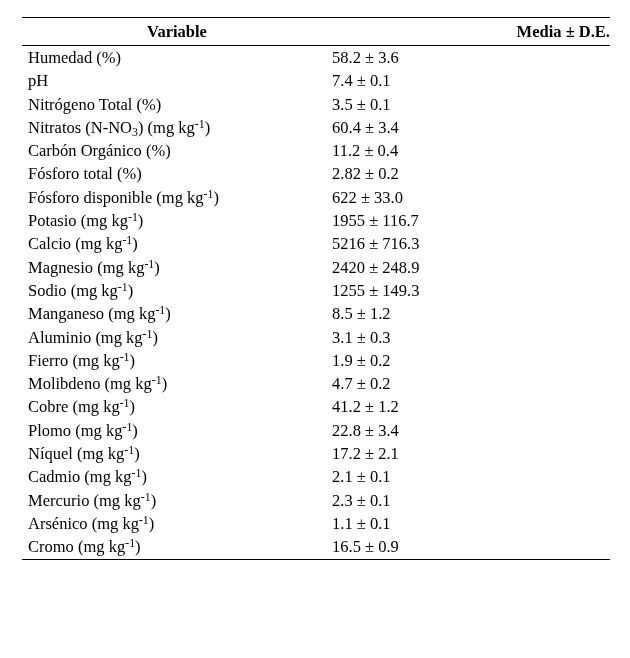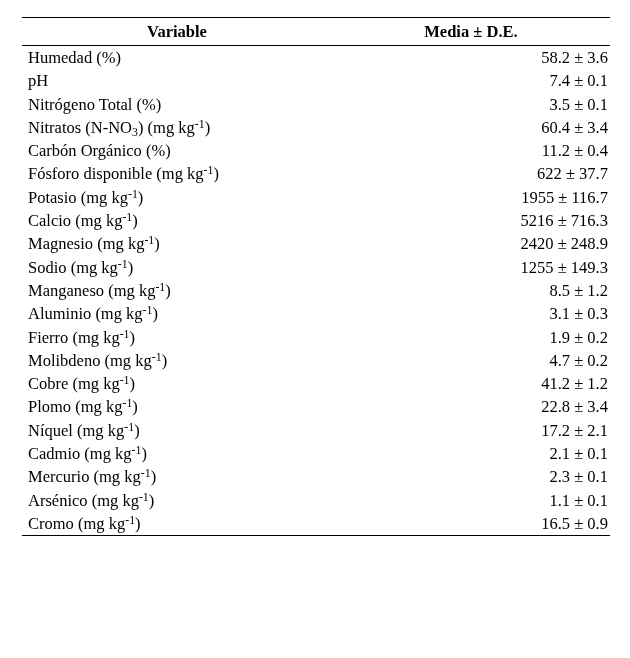--- a/index.html
+++ b/index.html
@@ -38,38 +38,37 @@
     padding: 0;
     height: 27px;
     line-height: 27px;
     vertical-align: middle;
     border-top: 1.6px solid #000;
     border-bottom: 1.6px solid #000;
     font-size: 16.5px;
     white-space: nowrap;
   }
   thead th.th-variable { text-align: center; }
-  thead th.th-media { text-align: center; }
+  thead th.th-media { text-align: right; }
 
   tbody td {
     padding: 0;
     height: 23.3px;
     line-height: 23.3px;
     vertical-align: middle;
     white-space: nowrap;
     font-size: 16.5px;
     border: none;
     margin-top: 16px;
   }
   tbody td.cell-variable {
     text-align: left;
     padding-left: 6px;
   }
   tbody td.cell-value {
-    text-align: right;
     padding-right: 2px;
   }
   tbody tr:last-child td {
     border-bottom: 1.6px solid #000;
   }
   sub {
     font-size: 0.72em;
     vertical-align: -0.22em;
     line-height: 0;
   }
@@ -109,22 +108,26 @@
         </tr>
         <tr>
           <td class="cell-variable">Nitratos (N-NO<sub>3</sub>) (mg kg<sup>-1</sup>)</td>
           <td class="cell-value">60.4 ± 3.4</td>
         </tr>
         <tr>
           <td class="cell-variable">Carbón Orgánico (%)</td>
           <td class="cell-value">11.2 ± 0.4</td>
         </tr>
         <tr>
+          <td class="cell-variable">Fósforo total (%)</td>
+          <td class="cell-value">2.82 ± 0.2</td>
+        </tr>
+        <tr>
           <td class="cell-variable">Fósforo disponible (mg kg<sup>-1</sup>)</td>
-          <td class="cell-value">622 ± 37.7</td>
+          <td class="cell-value">622 ± 33.0</td>
         </tr>
         <tr>
           <td class="cell-variable">Potasio (mg kg<sup>-1</sup>)</td>
           <td class="cell-value">1955 ± 116.7</td>
         </tr>
         <tr>
           <td class="cell-variable">Calcio (mg kg<sup>-1</sup>)</td>
           <td class="cell-value">5216 ± 716.3</td>
         </tr>
         <tr>

